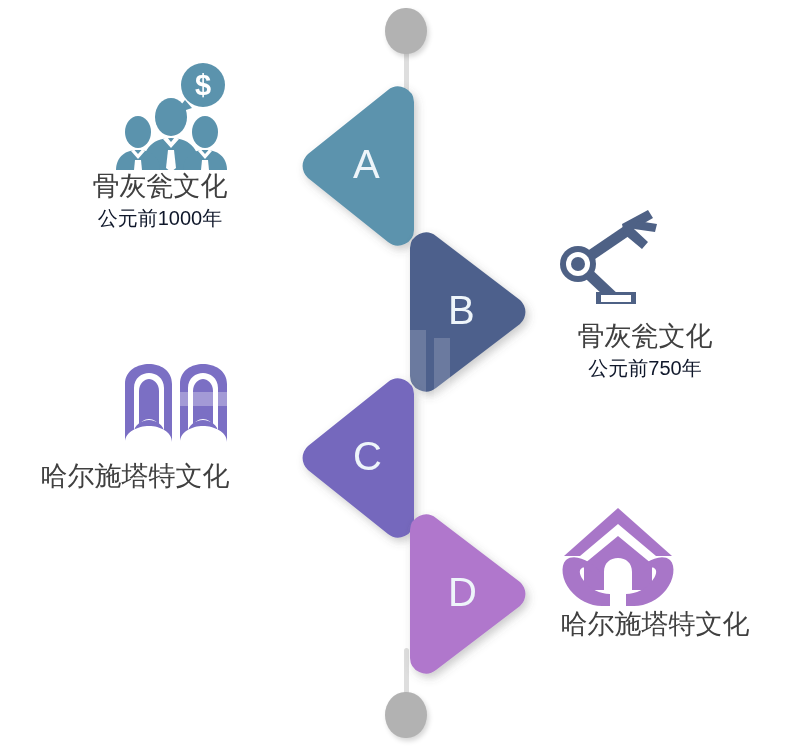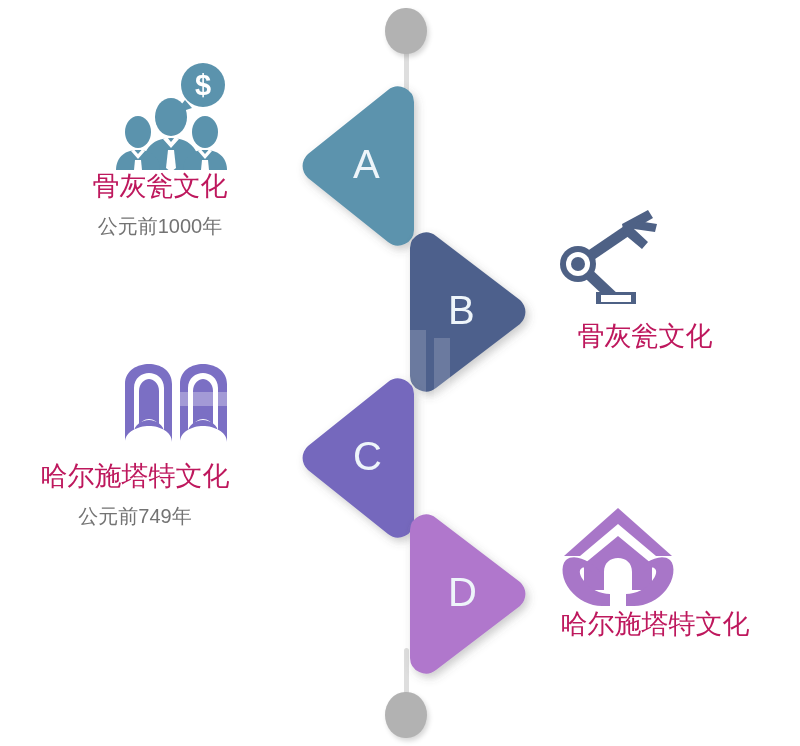--- a/index.html
+++ b/index.html
@@ -84,29 +84,29 @@
 
   
   .node-text {
     position: absolute;
     color: #1c1c1c;
   }
   .node-title {
     font-size: 27px;
     line-height: 1.1;
     white-space: nowrap;
-    color: #be185d;
+    color: #404040;
     font-family: "Liberation Sans", "DejaVu Sans", sans-serif;
   }
   .node-date {
     font-size: 20px;
     line-height: 1.1;
-    margin-top: 13px;
+    margin-top: 5px;
     white-space: nowrap;
-    color: #737373;
+    color: #0f172a;
     font-family: "Liberation Sans", "DejaVu Sans", sans-serif;
   }
   .align-center { text-align: center; }
 
   
   .node-icon {
     position: absolute;
   }
   .node-icon svg { display: block; }
 </style>
@@ -269,24 +269,24 @@
     </svg>
   </div>
 
   <div class="node-text align-center" style="left:60px; top:172px; width:200px;">
     <div class="node-title">骨灰瓮文化</div>
     <div class="node-date">公元前1000年</div>
   </div>
 
   <div class="node-text align-center" style="left:530px; top:322px; width:230px;">
     <div class="node-title">骨灰瓮文化</div>
+    <div class="node-date">公元前750年</div>
   </div>
 
   <div class="node-text align-center" style="left:10px; top:462px; width:250px;">
     <div class="node-title">哈尔施塔特文化</div>
-    <div class="node-date">公元前749年</div>
   </div>
 
   <div class="node-text align-center" style="left:530px; top:610px; width:250px;">
     <div class="node-title">哈尔施塔特文化</div>
   </div>
 
 </div>
 
 </body></html>

